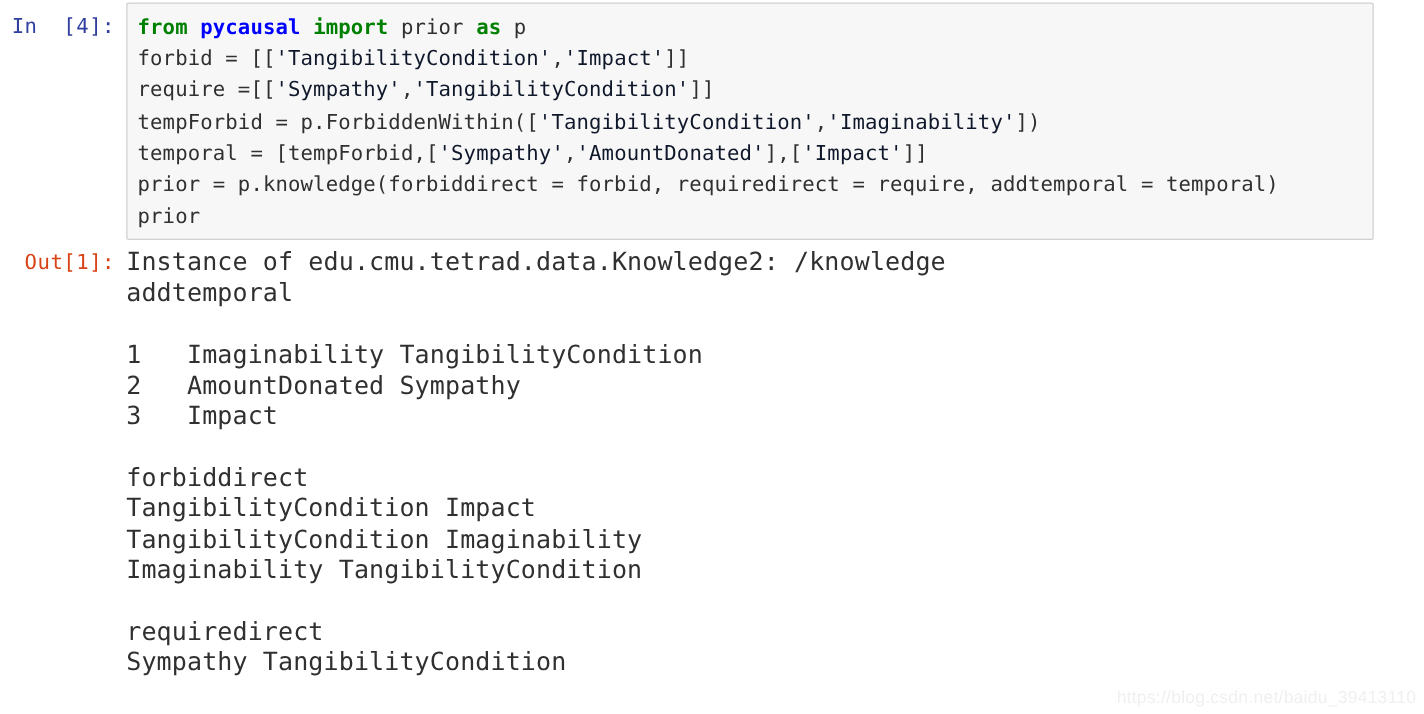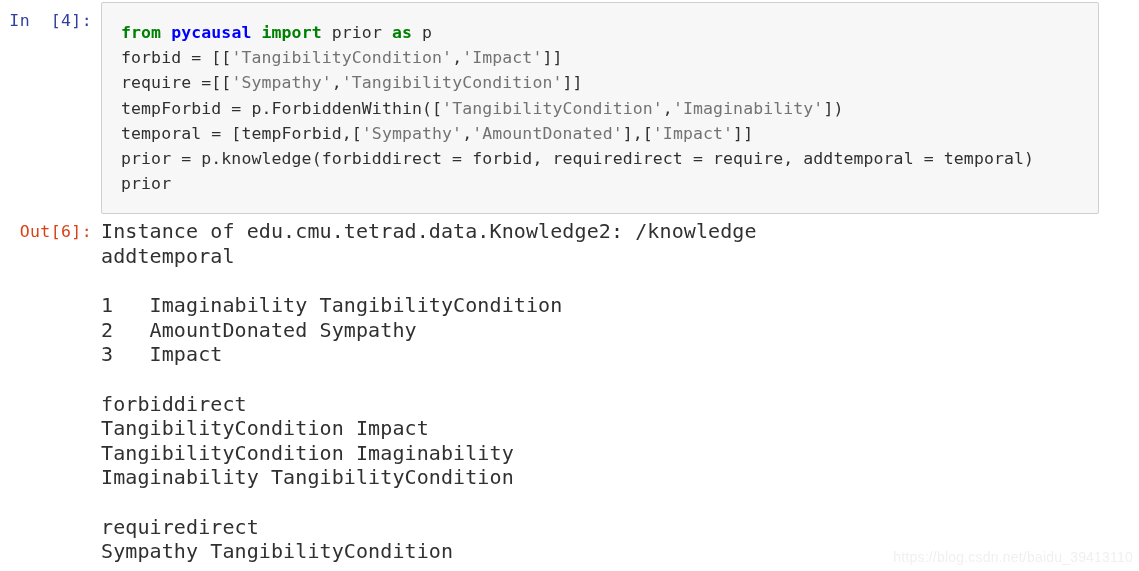--- a/index.html
+++ b/index.html
@@ -47,34 +47,34 @@
     background: #f7f7f7;
     border: 1px solid #cfcfcf;
     border-radius: 2px;
     margin-top: 2px;
     padding: 6px 8px 6px 8px;
     min-height: 181px;
     box-sizing: border-box;
   }
 
   .code {
-    margin: 11px;
+    margin: 0;
     font-family: "DejaVu Sans Mono", monospace;
     font-size: 16.5px;
     line-height: 25.2px;
     letter-spacing: 0.1px;
     color: #303030;
     white-space: pre;
     tab-size: 4;
   }
   .code-line { white-space: pre; min-height: 25.2px; }
 
   .tok-kw   { color: #008000; font-weight: bold; }
   .tok-mod  { color: #0000ff; font-weight: bold; }
-  .tok-str  { color: #737373; }
+  .tok-str  { color: #0f172a; }
   .tok-txt  { color: #303030; }
 
   
   .output-area {
     flex: 1 1 auto;
     padding-top: 5px;
     box-sizing: border-box;
   }
   .out-text {
     margin: 0;
@@ -107,21 +107,21 @@
 <div class="notebook">
 
   <div class="cell-row">
     <div class="prompt prompt-in">In  [4]:</div>
     <div class="input-area">
       <div class="code" id="code-block"><div class="code-line"><span class="tok-kw">from</span><span class="tok-txt"> </span><span class="tok-mod">pycausal</span><span class="tok-txt"> </span><span class="tok-kw">import</span><span class="tok-txt"> prior </span><span class="tok-kw">as</span><span class="tok-txt"> p</span></div><div class="code-line"><span class="tok-txt">forbid = [[</span><span class="tok-str">'TangibilityCondition'</span><span class="tok-txt">,</span><span class="tok-str">'Impact'</span><span class="tok-txt">]]</span></div><div class="code-line"><span class="tok-txt">require =[[</span><span class="tok-str">'Sympathy'</span><span class="tok-txt">,</span><span class="tok-str">'TangibilityCondition'</span><span class="tok-txt">]]</span></div><div class="code-line"><span class="tok-txt">tempForbid = p.ForbiddenWithin([</span><span class="tok-str">'TangibilityCondition'</span><span class="tok-txt">,</span><span class="tok-str">'Imaginability'</span><span class="tok-txt">])</span></div><div class="code-line"><span class="tok-txt">temporal = [tempForbid,[</span><span class="tok-str">'Sympathy'</span><span class="tok-txt">,</span><span class="tok-str">'AmountDonated'</span><span class="tok-txt">],[</span><span class="tok-str">'Impact'</span><span class="tok-txt">]]</span></div><div class="code-line"><span class="tok-txt">prior = p.knowledge(forbiddirect = forbid, requiredirect = require, addtemporal = temporal)</span></div><div class="code-line"><span class="tok-txt">prior</span></div></div>
     </div>
   </div>
 
   <div class="cell-row">
-    <div class="prompt prompt-out">Out[6]:</div>
+    <div class="prompt prompt-out">Out[1]:</div>
     <div class="output-area">
       <div class="out-text" id="output-block"><div class="out-line">Instance of edu.cmu.tetrad.data.Knowledge2: /knowledge</div><div class="out-line">addtemporal</div><div class="out-line out-blank">&nbsp;</div><div class="out-line">1   Imaginability TangibilityCondition</div><div class="out-line">2   AmountDonated Sympathy</div><div class="out-line">3   Impact</div><div class="out-line out-blank">&nbsp;</div><div class="out-line">forbiddirect</div><div class="out-line">TangibilityCondition Impact</div><div class="out-line">TangibilityCondition Imaginability</div><div class="out-line">Imaginability TangibilityCondition</div><div class="out-line out-blank">&nbsp;</div><div class="out-line">requiredirect</div><div class="out-line">Sympathy TangibilityCondition</div></div>
     </div>
   </div>
 
 </div>
 
 <div class="watermark">https://blog.csdn.net/baidu_39413110</div>
 
 </body></html>

